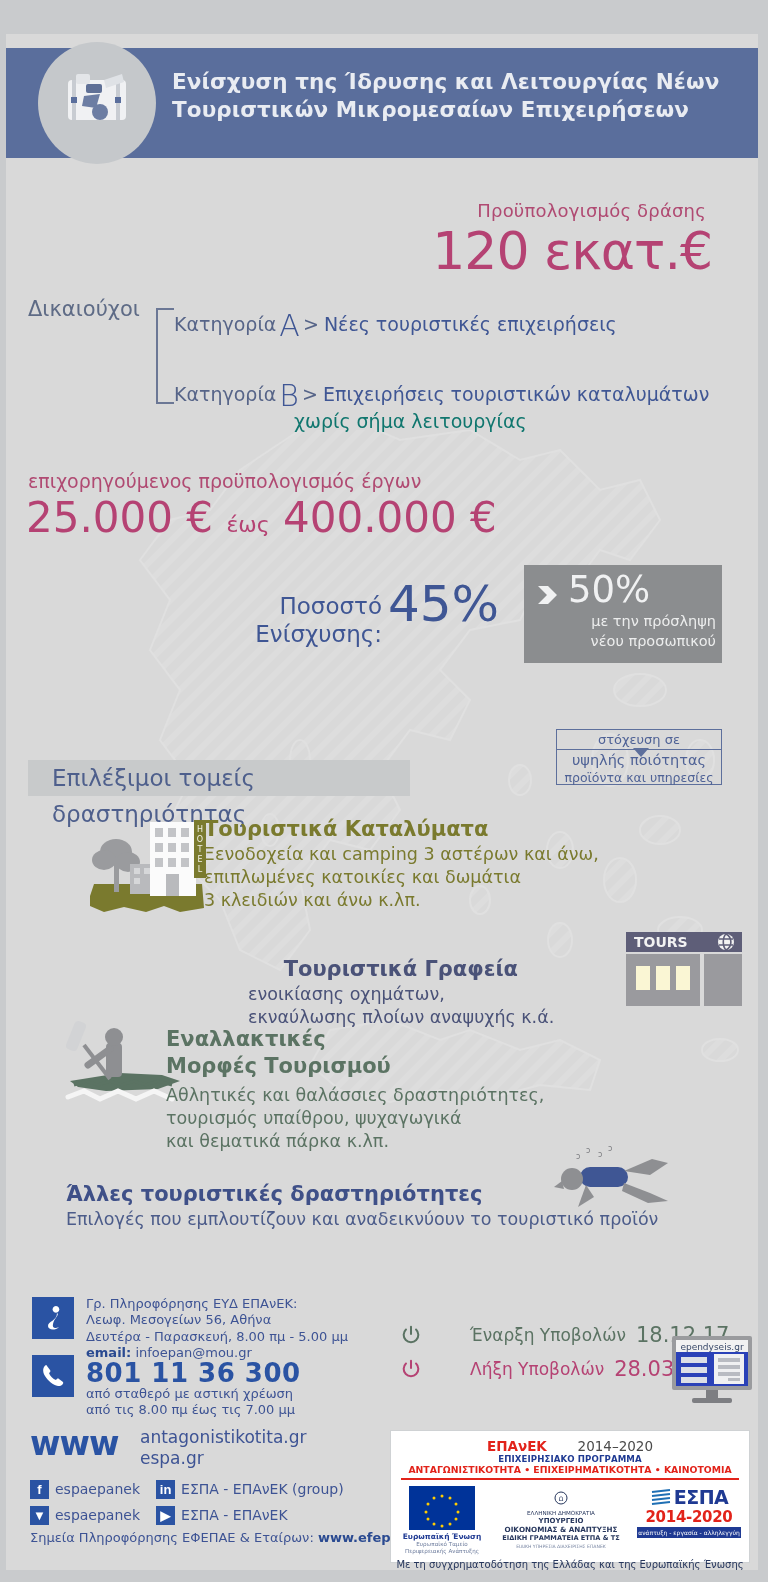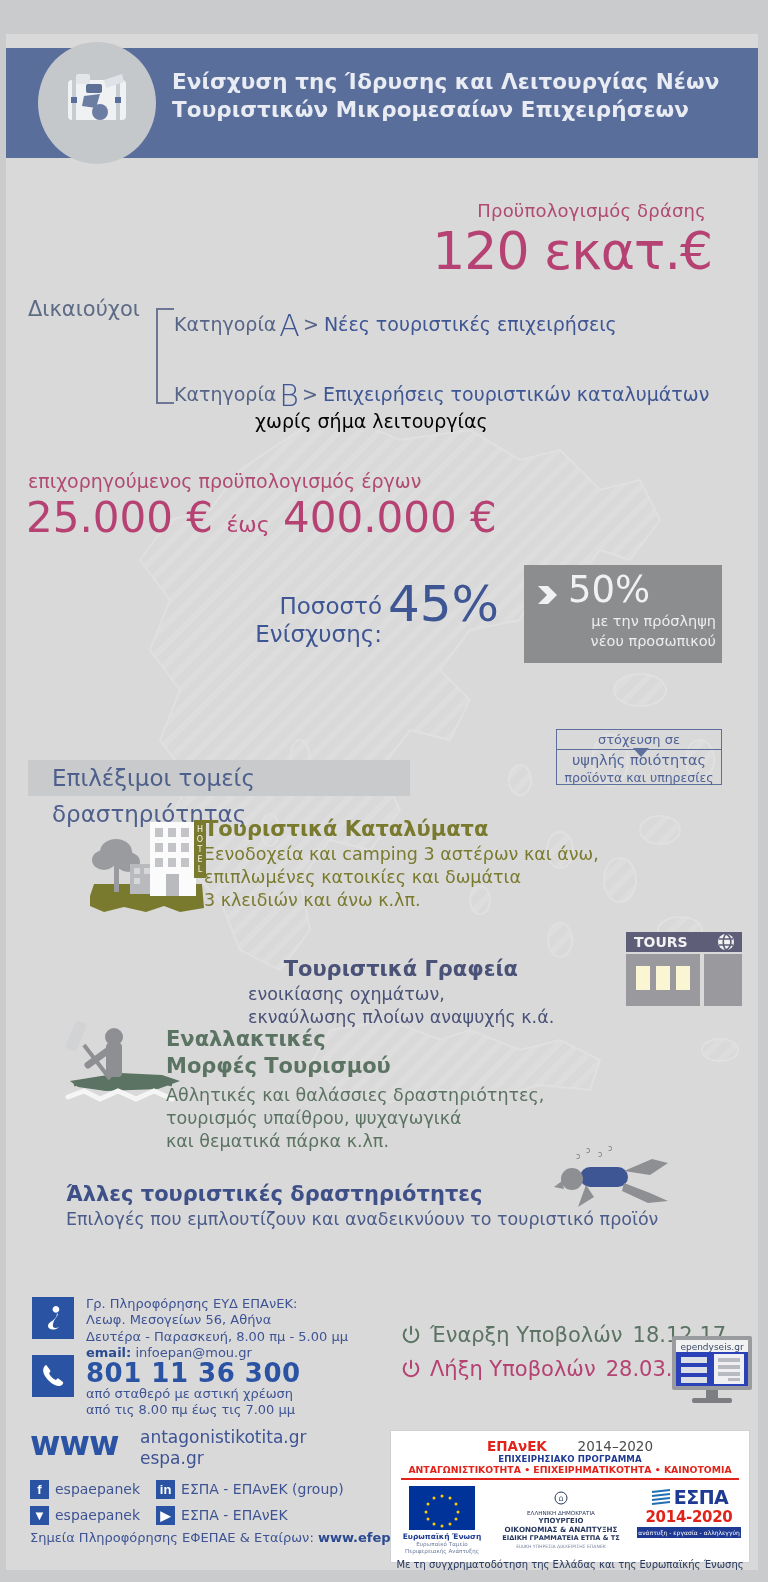--- a/index.html
+++ b/index.html
@@ -61,21 +61,21 @@
     border-top:2px solid #6b7795;
     border-bottom:2px solid #6b7795;
   }
   .cat-row { position:absolute; color:#4a5b86; }
   .cat-a { left:174px; top:308px; }
   .cat-b { left:174px; top:378px; }
   .cat-label { font-size:19px; color:#566488; }
   .cat-letter { font-size:30px; color:#3f5694; font-weight:300; vertical-align:-5px; padding:0 3px; }
   .cat-gt { font-size:19px; color:#566488; }
   .cat-desc { font-size:19px; color:#3f5694; }
-  .cat-desc2 { font-size:19px; color:#000000; display:block; margin-left:81px; margin-top:-3px; }
+  .cat-desc2 { font-size:19px; color:#0f766e; display:block; margin-left:120px; margin-top:-3px; }
 
   
   .proj-label { position:absolute; left:28px; top:470px; color:#b04a72; font-size:19px; }
   .proj-amount { position:absolute; left:26px; top:494px; color:#b54273; font-size:42px; line-height:48px; }
   .proj-amount .small { font-size:22px; }
 
   
   .rate-label { position:absolute; left:222px; top:592px; color:#3f5694; font-size:23px; line-height:28px; text-align:right; width:160px; }
   .rate-value { position:absolute; left:388px; top:577px; color:#3f5694; font-size:50px; line-height:54px; }
   .badge {
@@ -141,21 +141,21 @@
   .sico { width:19px; height:19px; background:#2a53a3; color:#fff; margin-right:6px;
           display:flex; align-items:center; justify-content:center; font-size:13px; font-weight:bold;
           font-family:"Liberation Sans", sans-serif; }
   .social-lbl { margin-right:16px; }
   .efepae { position:absolute; left:30px; top:1530px; color:#3d5394; font-size:13px; }
   .efepae b { color:#2a4a91; }
 
   .dates { position:absolute; left:400px; top:1318px; }
   .date-row { display:flex; align-items:center; height:34px; }
   .pw { width:22px; height:22px; margin-right:8px; }
-  .date-lbl { font-size:21px; }
+  .date-lbl { font-size:17px;margin-left:40px; }
   .date-val { font-size:21px; margin-left:10px; }
   .d-start .date-lbl, .d-start .date-val { color:#5b7363; }
   .d-end .date-lbl, .d-end .date-val { color:#b54273; }
   .monitor { position:absolute; left:668px; top:1334px; width:88px; height:72px; }
 
   .espa-banner {
     position:absolute; left:390px; top:1430px; width:360px; height:133px;
     background:#ffffff; border:1px solid #cfd2d4;
   }
   .eb-title { text-align:center; padding-top:7px; }

